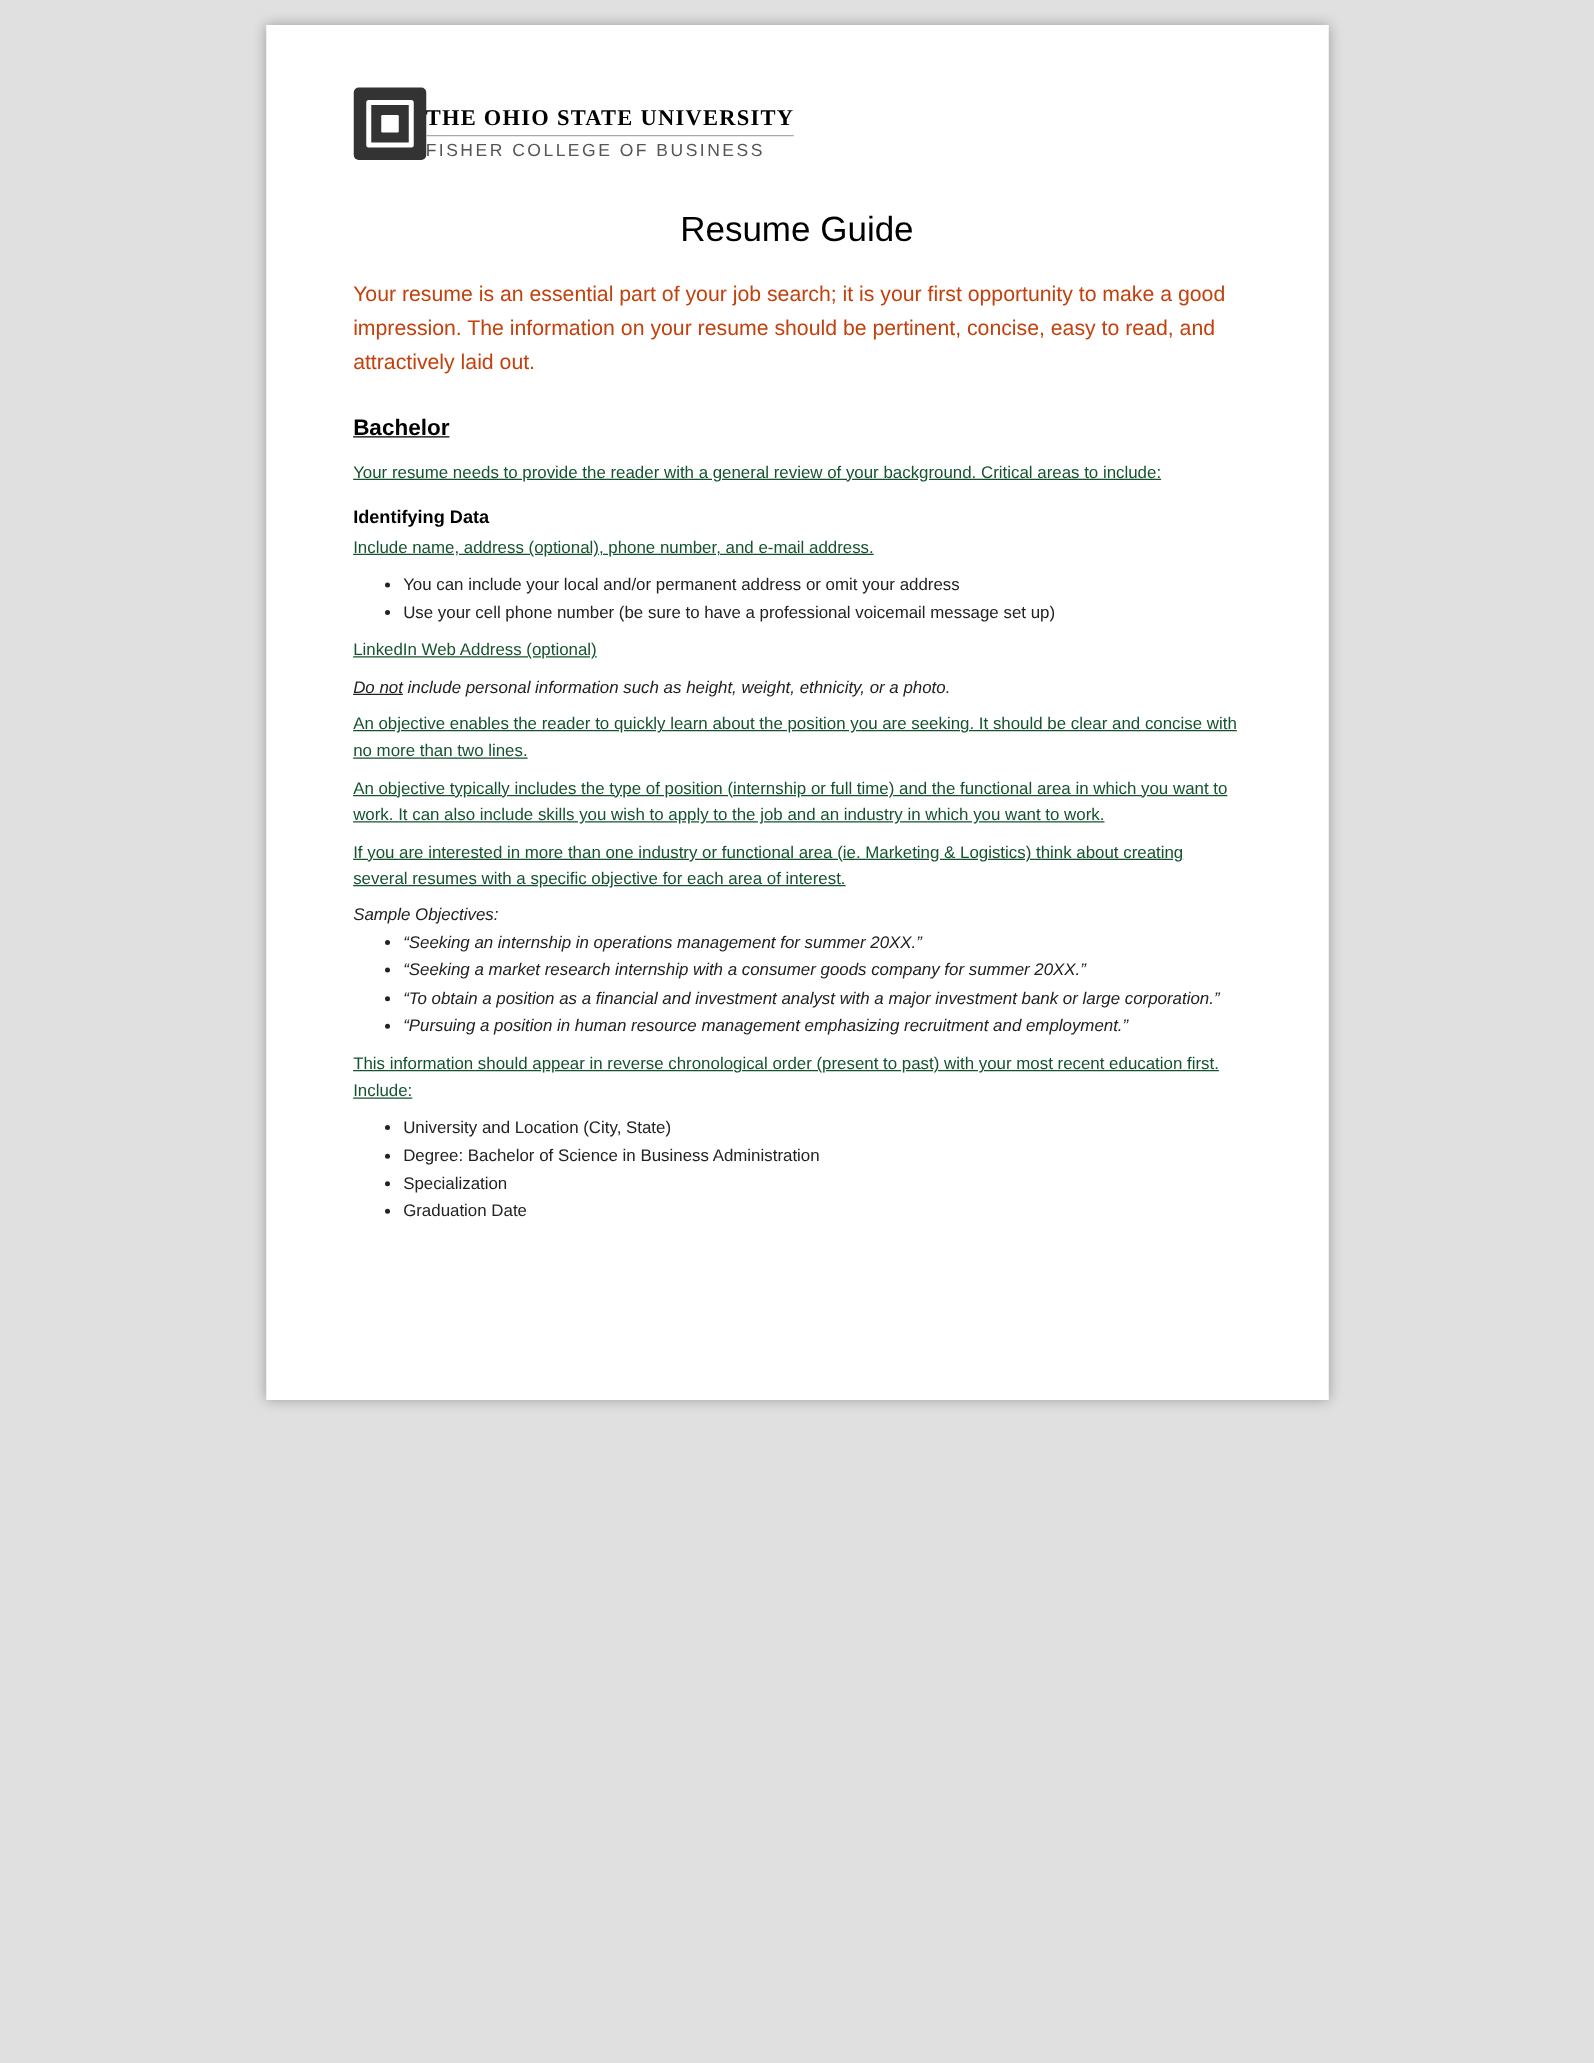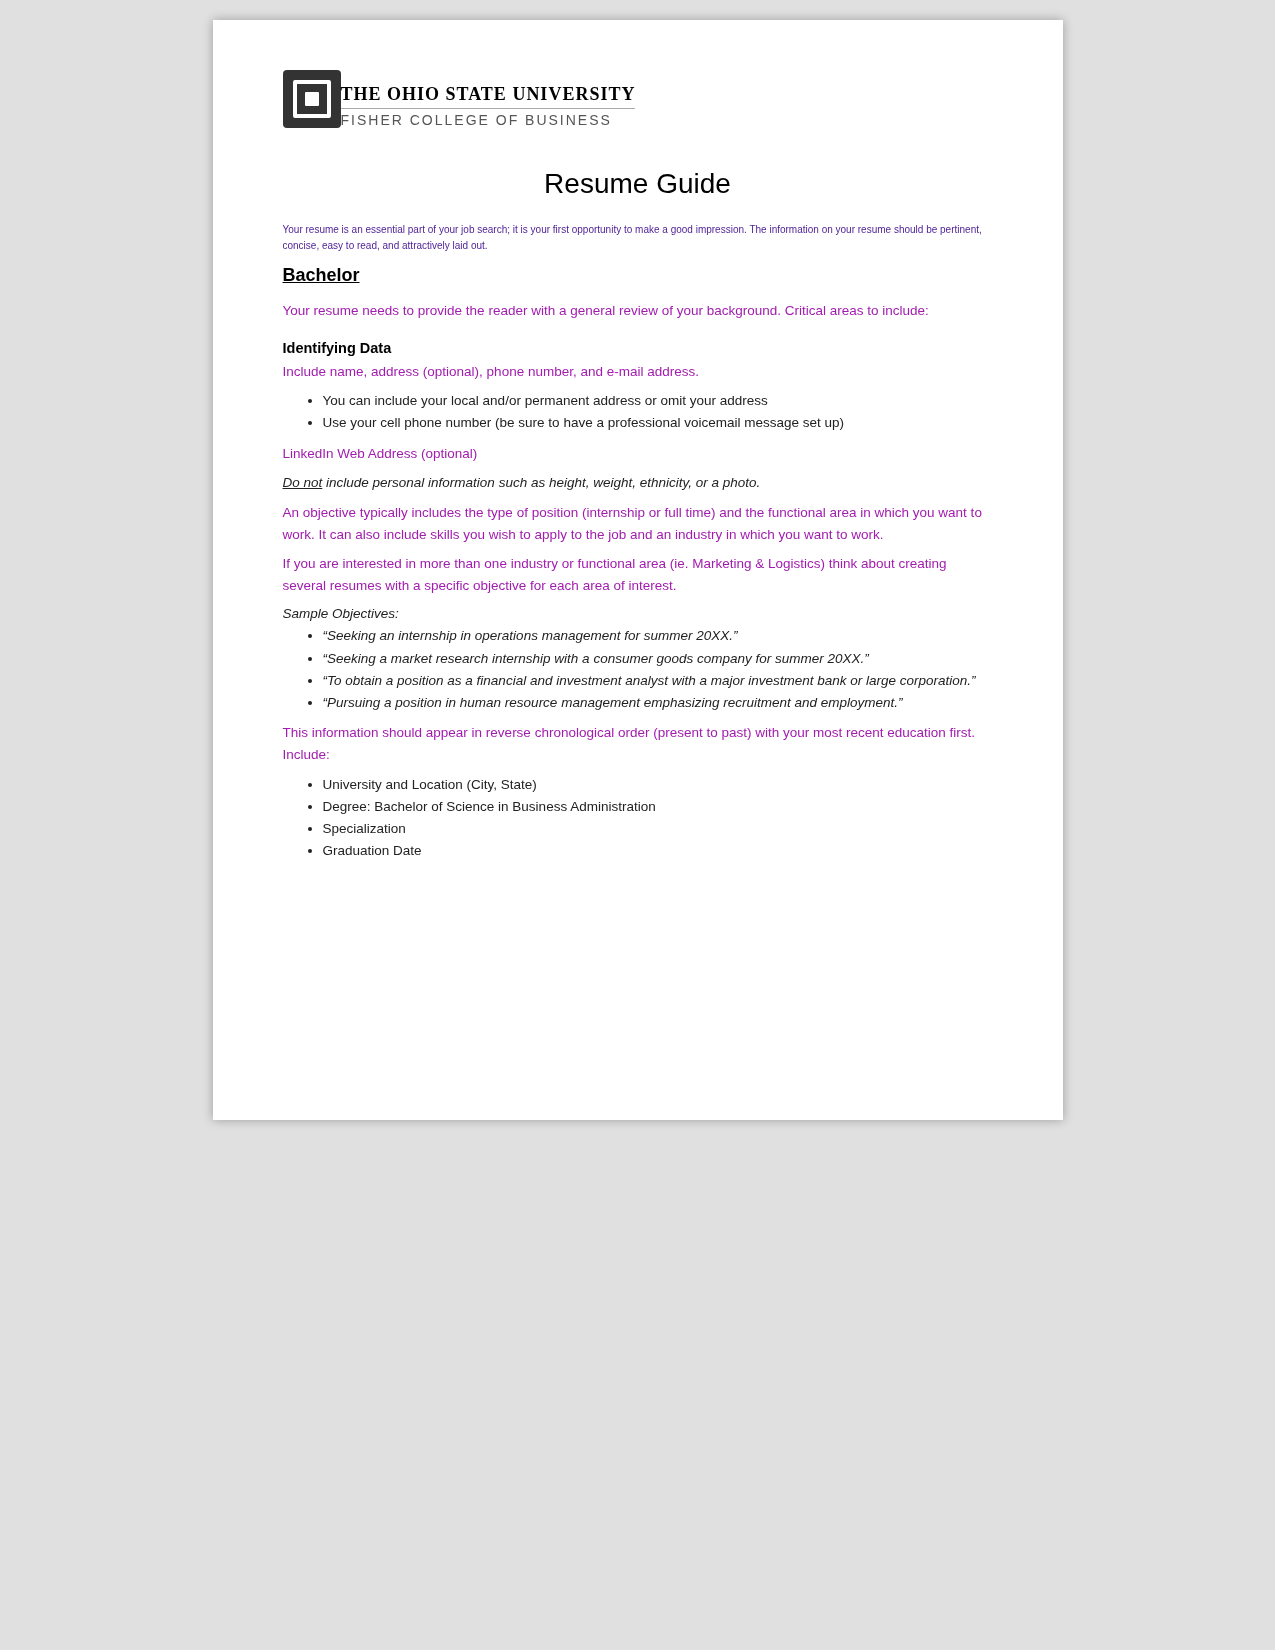--- a/index.html
+++ b/index.html
@@ -96,24 +96,24 @@
       text-align: center;
       font-size: 28px;
       font-weight: normal;
       margin-bottom: 22px;
       font-family: Arial, sans-serif;
       color: #000;
     }
 
     
     .intro-text {
-      font-size: 10px;
+      font-size: 17px;
       line-height: 1.6;
-      color: #4c1d95;
-      margin-bottom: 11px;
+      color: #c2410c;
+      margin-bottom: 28px;
     }
 
     
     .section-heading {
       font-size: 18px;
       font-weight: bold;
       color: #000;
       text-decoration: underline;
       margin-bottom: 6px;
     }
@@ -123,22 +123,23 @@
       font-size: 14.5px;
       font-weight: bold;
       color: #000;
       margin-bottom: 5px;
       margin-top: 18px;
     }
 
     .body-text {
       font-size: 13.5px;
       line-height: 1.6;
-      color: #a21caf;
+      color: #14532d;
       margin-bottom: 8px;
+      text-decoration: underline;
     }
 
     .body-text-italic {
       font-size: 13.5px;
       line-height: 1.6;
       color: #222;
       font-style: italic;
       margin-bottom: 8px;
     }
 
@@ -198,20 +199,21 @@
 
   <h3 class="subsection-heading">Identifying Data</h3>
   <p class="body-text">Include name, address (optional), phone number, and e-mail address.</p>
   <ul class="bullet-list">
     <li>You can include your local and/or permanent address or omit your address</li>
     <li>Use your cell phone number (be sure to have a professional voicemail message set up)</li>
   </ul>
   <p class="body-text">LinkedIn Web Address (optional)</p>
   <p class="body-text-italic"><span style="text-decoration:underline;">Do not</span><span> include personal information such as height, weight, ethnicity, or a photo.</span></p>
 
+  <p class="body-text">An objective enables the reader to quickly learn about the position you are seeking. It should be clear and concise with no more than two lines.</p>
   <p class="body-text">An objective typically includes the type of position (internship or full time) and the functional area in which you want to work. It can also include skills you wish to apply to the job and an industry in which you want to work.</p>
   <p class="body-text">If you are interested in more than one industry or functional area (ie. Marketing &amp; Logistics) think about creating several resumes with a specific objective for each area of interest.</p>
   <p class="sample-label">Sample Objectives:</p>
   <ul class="bullet-list">
     <li class="italic-item">“Seeking an internship in operations management for summer 20XX.”</li>
     <li class="italic-item">“Seeking a market research internship with a consumer goods company for summer 20XX.”</li>
     <li class="italic-item">“To obtain a position as a financial and investment analyst with a major investment bank or large corporation.”</li>
     <li class="italic-item">“Pursuing a position in human resource management emphasizing recruitment and employment.”</li>
   </ul>
 

